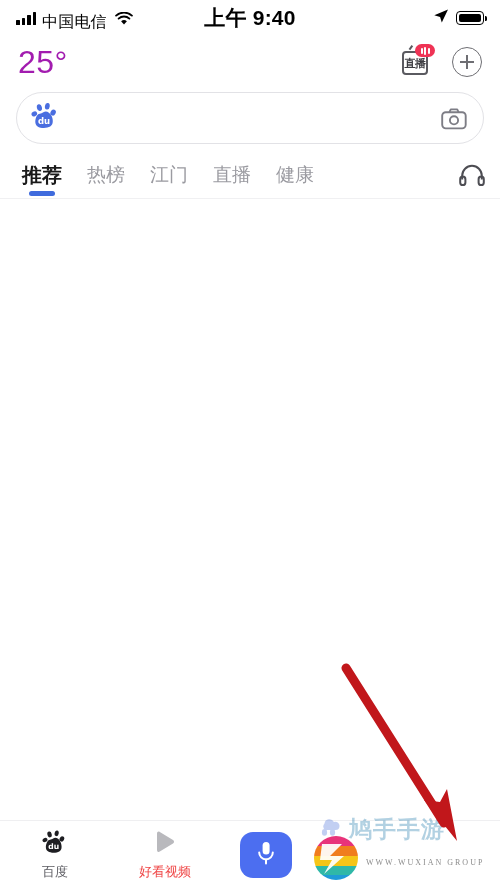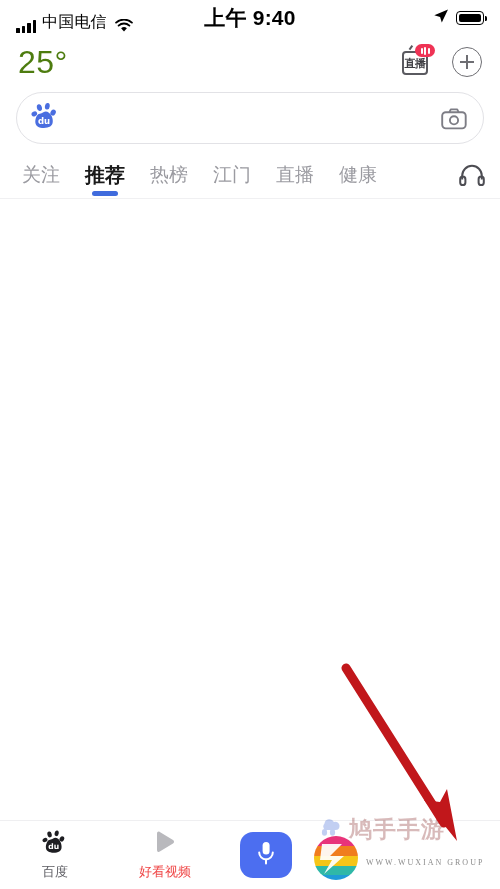--- a/index.html
+++ b/index.html
@@ -11,21 +11,21 @@
     overflow:hidden;
     -webkit-font-smoothing:antialiased;
   }
   .phone { position:relative; width:500px; height:889px; background:#fff; }
 
   
   .statusbar {
     height:36px; display:flex; align-items:center;
     padding:0 16px; position:relative;
   }
-  .sb-left { display:flex; align-items:flex-end; gap:6px;margin-top:9px; }
+  .sb-left { display:flex; align-items:flex-start; gap:6px;margin-top:9px; }
   .sig { display:flex; align-items:flex-end; gap:2px; height:13px; }
   .sig i { display:block; width:3.5px; background:#000; border-radius:0.6px; }
   .sig i:nth-child(1){height:5px;}
   .sig i:nth-child(2){height:7.5px;}
   .sig i:nth-child(3){height:10px;}
   .sig i:nth-child(4){height:13px;}
   .carrier { font-size:16px; color:#000; font-weight:500; letter-spacing:.2px; }
   .wifi { width:18px; height:14px; position:relative; margin-left:2px; }
   .sb-center {
     position:absolute; left:0; right:0; text-align:center;
@@ -41,21 +41,21 @@
     content:""; position:absolute; right:-4px; top:4px;
     width:2.5px; height:5px; background:#000; border-radius:0 1.5px 1.5px 0;
   }
   .battery span { display:block; height:100%; background:#000; border-radius:2px; }
 
   
   .header {
     height:52px; display:flex; align-items:center;
     padding:0 18px; position:relative;
   }
-  .temp { font-size:32px; color:#4d7c0f; font-weight:300; letter-spacing:.5px; line-height:1; }
+  .temp { font-size:32px; color:#a21caf; font-weight:300; letter-spacing:.5px; line-height:1; }
   .header-right { margin-left:auto; display:flex; align-items:center; gap:22px; }
   .live-btn { position:relative; width:30px; height:30px; }
   .live-box {
     position:absolute; left:2px; top:4px; width:26px; height:24px;
     border:2px solid #5a5a60; border-radius:4px;
     display:flex; align-items:center; justify-content:center;
     font-size:11px; color:#3d3d42; font-weight:700; letter-spacing:-.5px;
   }
   .live-box::before {
     content:""; position:absolute; top:-5px; left:5px; width:10px; height:5px;
@@ -120,21 +120,21 @@
     position:absolute; left:0; top:0; width:500px; height:889px;
     pointer-events:none; z-index:40;
   }
 
   
   .wm-faded {
     position:absolute; left:318px; top:814px; z-index:35;
     display:flex; align-items:center; gap:5px; opacity:.30;
   }
   .wm-faded .wm-text {
-    font-size:23px; font-weight:700; color:#7f1d1d; letter-spacing:1px;
+    font-size:23px; font-weight:700; color:#0369a1; letter-spacing:1px;
     font-family:"DejaVu Sans",sans-serif;
   }
   .wm-main {
     position:absolute; left:312px; top:834px; z-index:36;
     display:flex; align-items:center; gap:6px;
   }
   .wm-main .wm-title {
     font-size:30px; font-weight:900; color:#161616; letter-spacing:0px;
     font-family:"DejaVu Sans",sans-serif; line-height:1;
   }
@@ -228,23 +228,20 @@
         <svg width="26" height="22" viewBox="0 0 26 22">
           <rect x="1.2" y="4.2" width="23.5" height="16.2" rx="3.6" ry="3.6" fill="none" stroke="#7d7d85" stroke-width="1.9"></rect>
           <path d="M8.4 4.2 L9.8 1.4 L16.2 1.4 L17.6 4.2" fill="none" stroke="#7d7d85" stroke-width="1.9" stroke-linejoin="round"></path>
           <circle cx="13" cy="12.3" r="4.1" fill="none" stroke="#7d7d85" stroke-width="1.9"></circle>
         </svg>
       </span>
     </div>
   </div>
 
   <div class="tabsrow">
-    <div class="tab">
-      <span>关注</span>
-    </div>
     <div class="tab active">
       <span>推荐</span>
       <span class="ind"></span>
     </div>
     <div class="tab">
       <span>热榜</span>
     </div>
     <div class="tab">
       <span>江门</span>
     </div>

